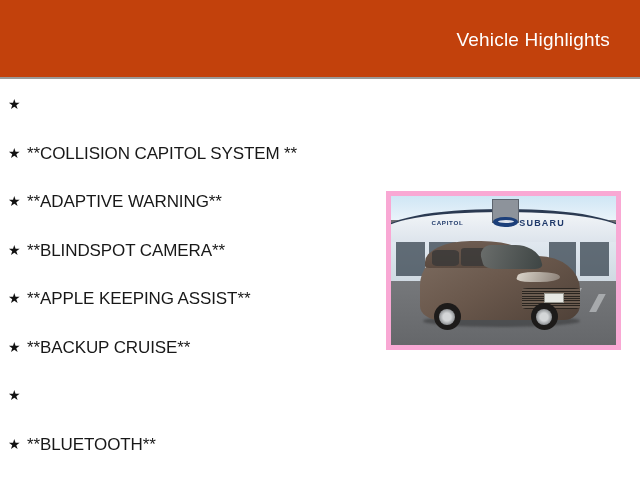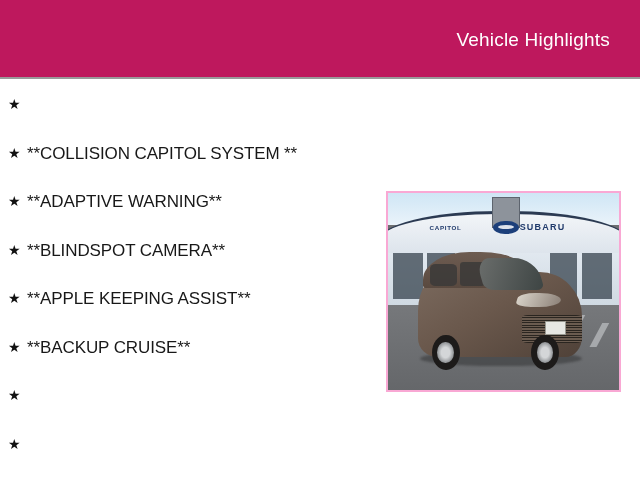--- a/index.html
+++ b/index.html
@@ -14,21 +14,21 @@
     font-family: "Liberation Sans", sans-serif;
     position: relative;
   }
 
   
   #header-bar {
     position: absolute;
     left: 0; top: 0;
     width: 640px;
     height: 77px;
-    background: #be185d;
+    background: #c2410c;
     box-sizing: border-box;
   }
   #header-title {
     position: absolute;
     right: 30px;
     top: 29px;
     color: #ffffff;
     font-size: 19px;
     line-height: 22px;
     letter-spacing: 0.2px;
@@ -77,22 +77,22 @@
     white-space: nowrap;
     letter-spacing: -0.1px;
   }
 
   
   #vehicle-photo {
     position: absolute;
     left: 386px;
     top: 191px;
     width: 235px;
-    height: 201px;
-    border: 2px solid #f9a8d4;
+    height: 159px;
+    border: 5px solid #f9a8d4;
     box-sizing: border-box;
     overflow: hidden;
     background: #6e6f71;
   }
   .ph-sky {
     position: absolute;
     left: 0; top: 0;
     width: 100%; height: 16%;
     background: linear-gradient(#cfe6f5, #eaf3fa);
   }
@@ -278,20 +278,21 @@
   </li>
   <li class="highlight-row">
     <span class="bullet-star">★</span>
     <span class="highlight-text">**BACKUP CRUISE**</span>
   </li>
   <li class="highlight-row">
     <span class="bullet-star">★</span>
   </li>
   <li class="highlight-row">
     <span class="bullet-star">★</span>
+    <span class="highlight-text">**BLUETOOTH**</span>
   </li>
 </ul>
 
 <div id="vehicle-photo">
   <div class="ph-sky"></div>
   <div class="ph-building"></div>
   <div class="ph-glass" style="left:2%;width:13%;"></div>
   <div class="ph-glass" style="left:17%;width:12%;"></div>
   <div class="ph-glass" style="left:70%;width:12%;"></div>
   <div class="ph-glass" style="left:84%;width:13%;"></div>

